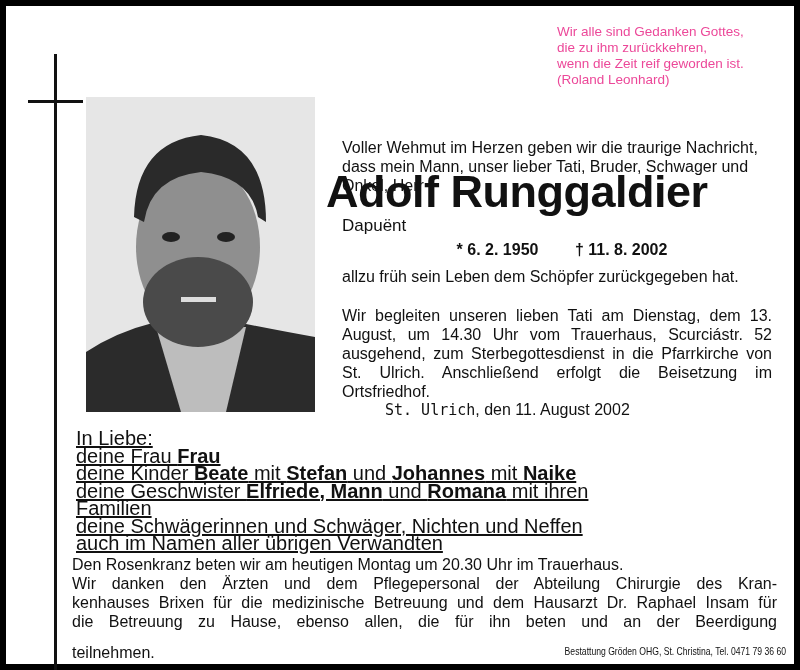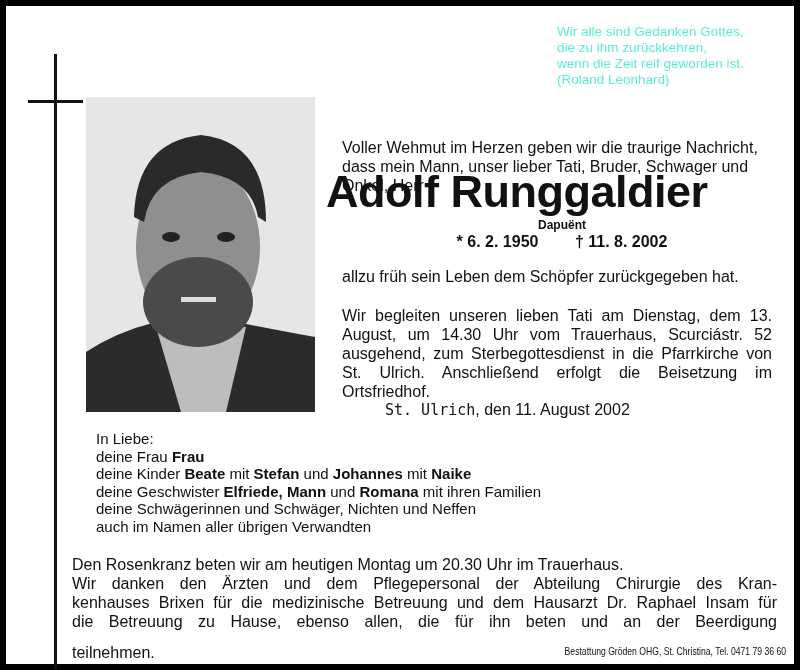--- a/index.html
+++ b/index.html
@@ -2,33 +2,33 @@
 <html><head>
 <meta charset="utf-8">
 <style>
   html, body { margin:0; padding:0; background:#000; }
   body { width:800px; height:670px; position:relative; overflow:hidden; font-family:"Liberation Sans", sans-serif; color:#111; }
   .frame { position:absolute; left:6px; top:6px; width:788px; height:658px; background:#fff; }
   .cross-v { position:absolute; left:54px; top:54px; width:3px; height:616px; background:#111; }
   .cross-h { position:absolute; left:28px; top:100px; width:55px; height:3px; background:#111; }
   .photo { position:absolute; left:86px; top:97px; width:229px; height:315px; background:#e8e8e8; overflow:hidden; }
   .photo svg { width:100%; height:100%; display:block; }
-  .quote { position:absolute; left:557px; top:24px; width:240px; font-size:13.5px; line-height:16px; color:#5eead4; }
+  .quote { position:absolute; left:557px; top:24px; width:240px; font-size:13.5px; line-height:16px; color:#ec4899; }
   .quote .author { text-align:left; padding-right:14px; }
   .intro { position:absolute; left:342px; top:98px; width:440px; font-size:16px; line-height:19px;margin-top:40px; }
   .name { position:absolute; left:326px; top:168px; width:440px; font-weight:bold; font-size:45px; line-height:48px; letter-spacing:-0.5px; }
-  .nick { position:absolute; left:342px; top:217px; width:440px; text-align:center; font-weight:bold; font-size:12px; line-height:17px; }
-  .dates { position:absolute; left:342px; top:232px; width:440px; text-align:center; font-weight:bold; font-size:16px; line-height:19px; }
+  .nick { position:absolute; left:342px; top:217px; width:440px; text-align:left; font-weight:normal; font-size:17px; line-height:17px; }
+  .dates { position:absolute; left:342px; top:240px; width:440px; text-align:center; font-weight:bold; font-size:16px; line-height:19px; }
   .dates span { display:inline-block; margin:0 16px; }
   .para { position:absolute; left:342px; width:430px; font-size:16px; line-height:19px; text-align:justify; }
   .p1 { top:267px; }
   .p2 { top:306px; }
   .place-date { position:absolute; left:342px; top:400px; font-size:16px; line-height:19px;margin-left:43px; }
   .place-date .spaced { font-family:"DejaVu Sans Mono", monospace; font-size:15px; letter-spacing:0px; }
-  .family { position:absolute; left:96px; top:430px; width:520px; font-size:15px; line-height:17.5px; }
+  .family { position:absolute; left:76px; top:430px; width:520px; font-size:20px; line-height:17.5px;text-decoration:underline; }
   .family b { font-weight:bold; }
   .closing { position:absolute; left:72px; top:555px; width:705px; font-size:16px; line-height:19px; }
   .closing .j { text-align:justify; text-align-last:justify; }
   .closing .last { text-align:left;margin-top:12px; }
   .footer { position:absolute; right:14px; top:645px; font-size:10.5px; font-family:"Liberation Sans Narrow","Liberation Sans", sans-serif; transform:scaleX(0.82); transform-origin:right center; white-space:nowrap; }
 </style>
 </head>
 <body>
 
 <div class="frame"></div>

